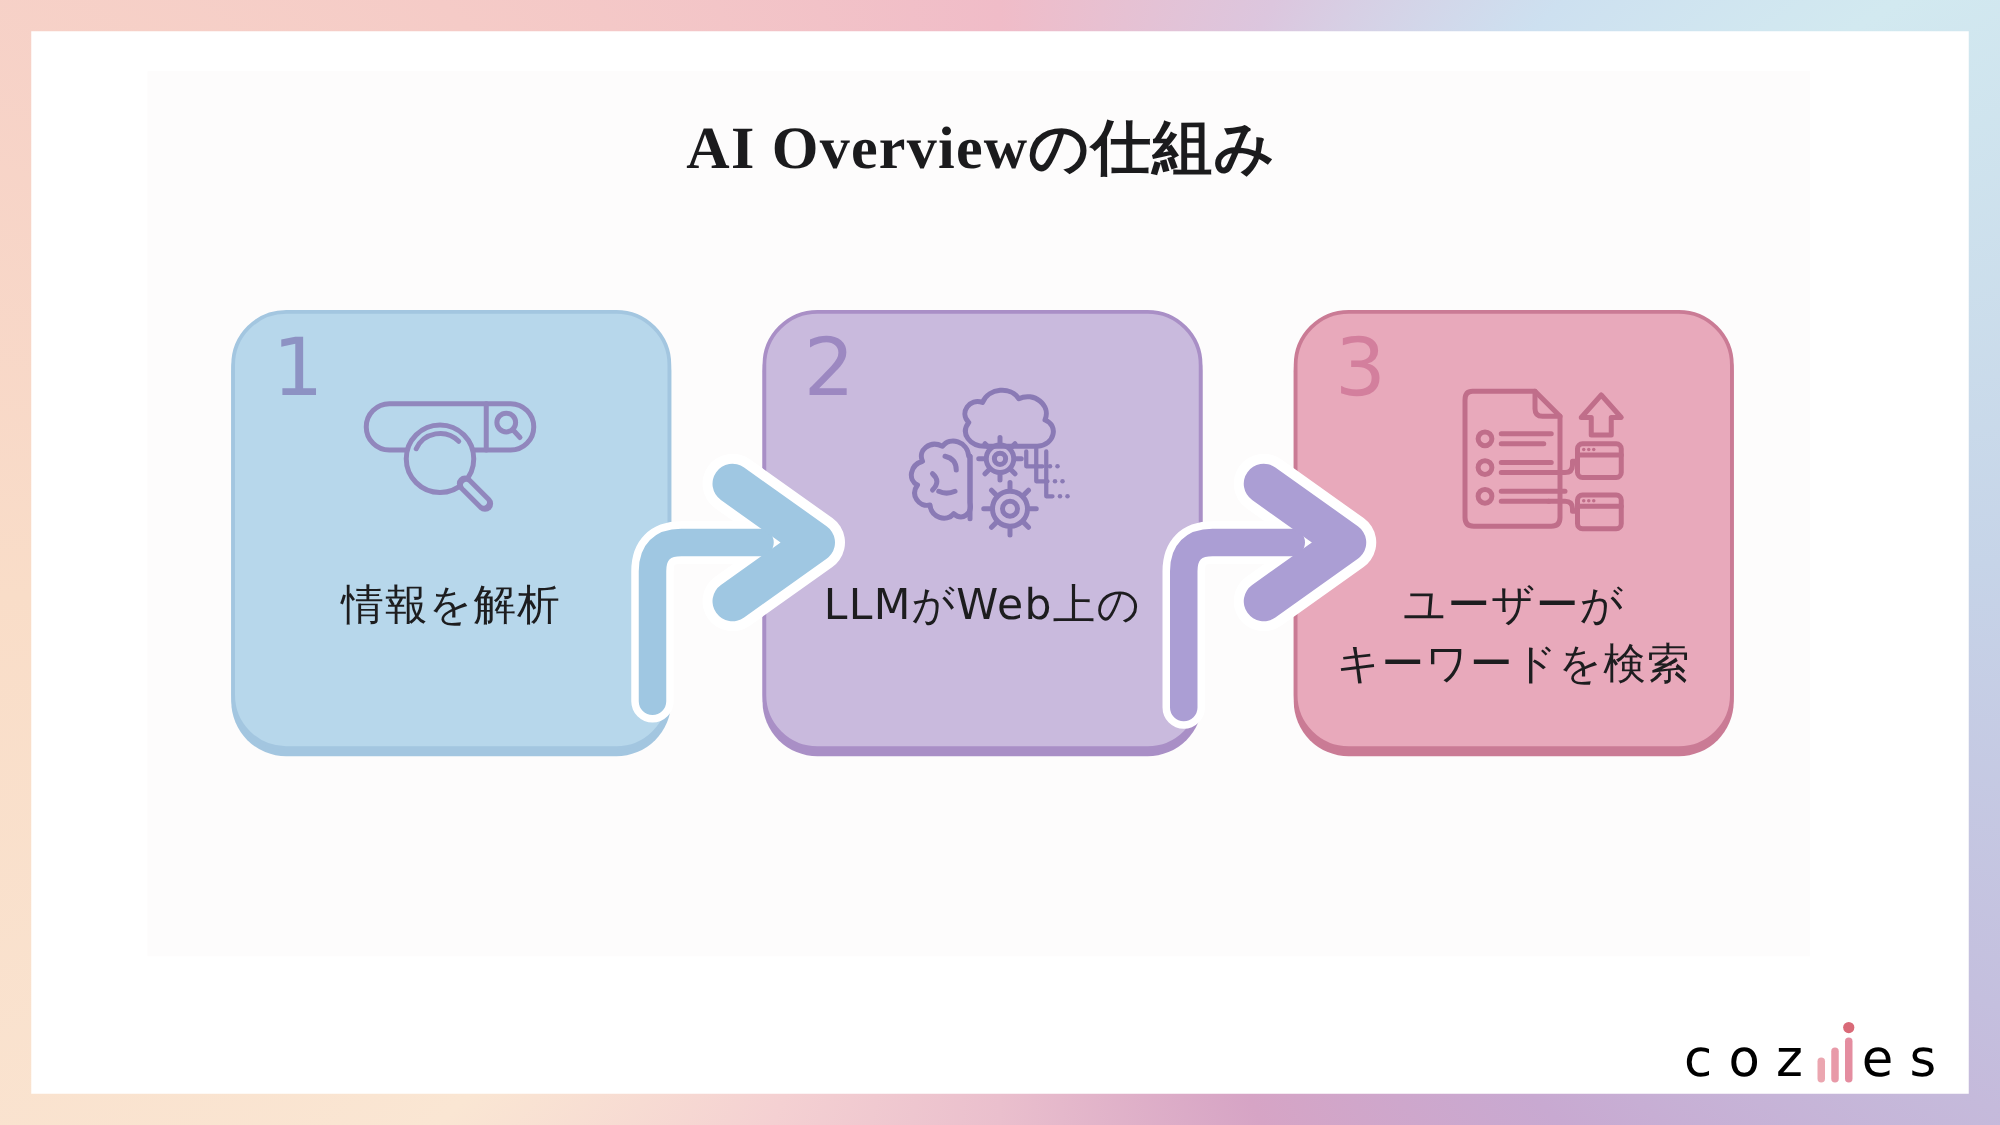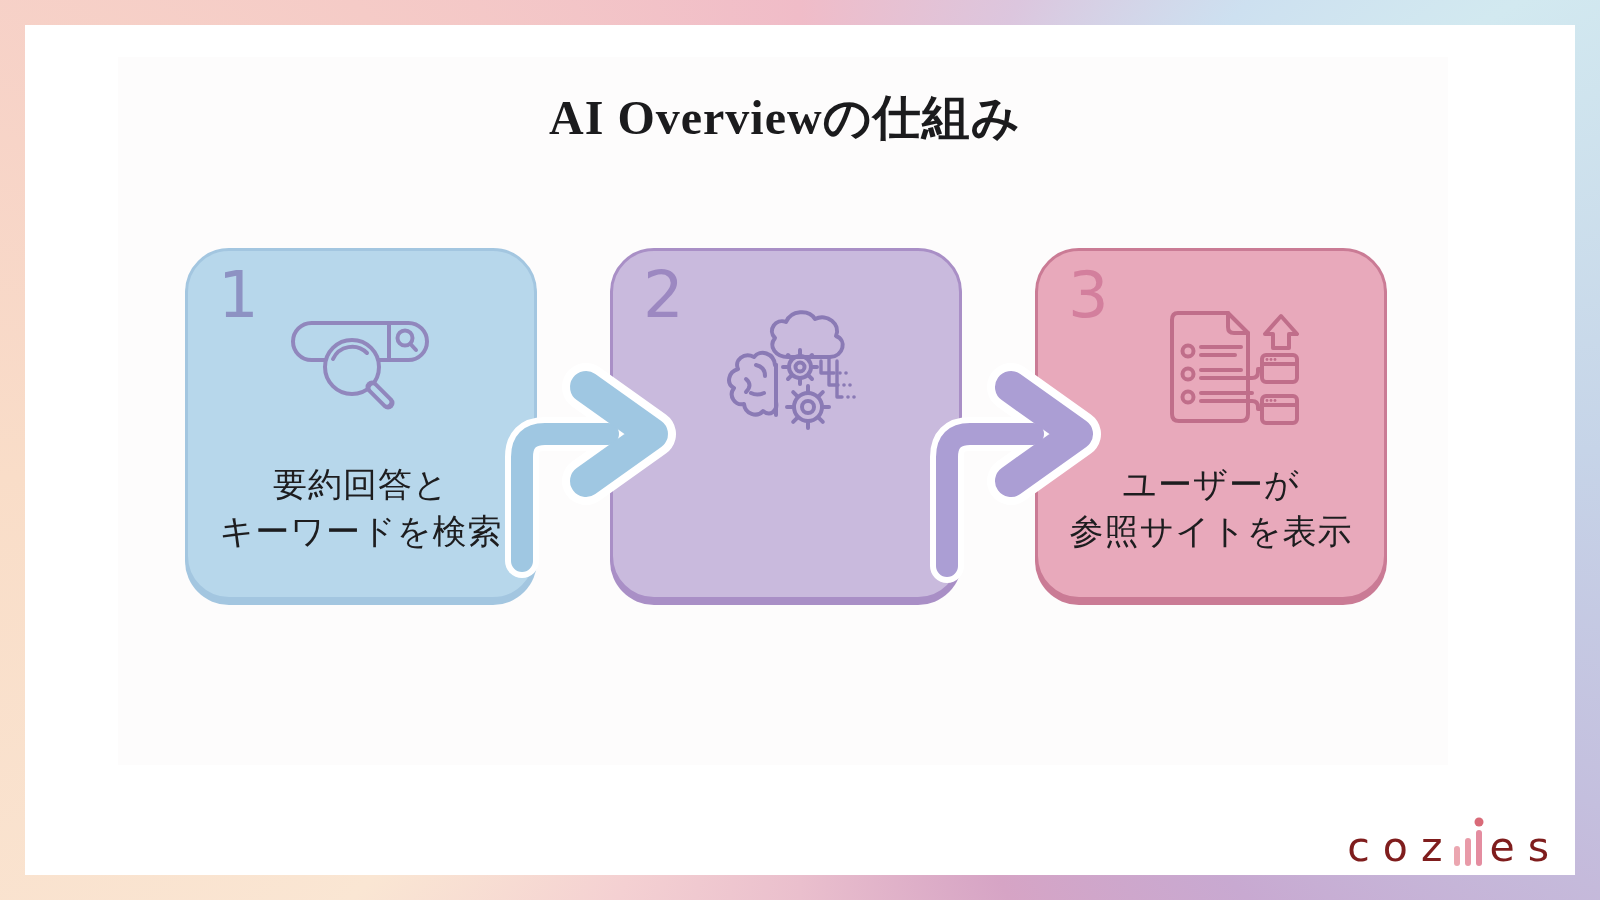--- a/index.html
+++ b/index.html
@@ -68,21 +68,21 @@
     line-height:47px;letter-spacing:1px;
   }
   
   .arrow{position:absolute;top:361px;width:190px;height:230px;}
   .arrow1{left:490px;}
   .arrow2{left:915px;}
   
   .logo{
     position:absolute;right:38px;bottom:32px;
     display:flex;align-items:flex-end;
-    font-size:41px;font-weight:500;color:#7f1d1d;
+    font-size:41px;font-weight:500;color:#000000;
     letter-spacing:13px;line-height:1;
   }
   .logo .bars{margin:0 2px 0 -4px;}
 </style>
 </head>
 <body>
 
 <div class="frame"></div>
 <div class="card"></div>
 <div class="figure-panel"></div>
@@ -97,22 +97,21 @@
       <line x1="103" y1="20" x2="103" y2="57"></line>
       <circle cx="119" cy="35" r="7.5"></circle>
       <line x1="124.5" y1="41" x2="130" y2="47"></line>
       <circle cx="66" cy="64" r="27" fill="#b7d7eb"></circle>
       <path d="M47,56 a21,21 0 0 1 34,-6"></path>
       <line x1="86" y1="84" x2="102" y2="100" stroke-width="13"></line>
       <line x1="87" y1="85" x2="101" y2="99" stroke="#b7d7eb" stroke-width="5"></line>
     </svg>
   </div>
   <div class="caption">
-    <div>要約回答と</div>
-    <div>キーワードを検索</div>
+    <div>情報を解析</div>
   </div>
 </div>
 
 <div class="step step2">
   <div class="num">2</div>
   <div class="icon-wrap">
     <svg width="150" height="140" viewBox="0 0 150 140" fill="none" stroke="#8a7ab5" stroke-width="4" stroke-linecap="round" stroke-linejoin="round">
 
       <path d="M70,54 C58,54 50,44 57,35 C49,27 58,15 68,19 C73,7 91,6 97,16 C109,10 123,21 118,33 C129,37 126,53 112,54 Z"></path>
 
@@ -137,20 +136,21 @@
         <circle cx="122" cy="70" r="1.8"></circle>
           <circle cx="128" cy="70" r="1.8"></circle>
         <circle cx="126" cy="82" r="1.8"></circle>
           <circle cx="132" cy="82" r="1.8"></circle>
         <circle cx="130" cy="94" r="1.8"></circle>
           <circle cx="136" cy="94" r="1.8"></circle>
       </g>
     </svg>
   </div>
   <div class="caption">
+    <div>LLMがWeb上の</div>
   </div>
 </div>
 
 <div class="step step3">
   <div class="num">3</div>
   <div class="icon-wrap">
     <svg width="160" height="130" viewBox="0 0 160 130" fill="none" stroke="#c06e8a" stroke-width="4" stroke-linecap="round" stroke-linejoin="round">
 
       <path d="M34,10 H84 L104,30 V111 Q104,118 97,118 H35 Q28,118 28,111 V17 Q28,10 34,10 Z"></path>
       <path d="M84,10 V24 Q84,30 90,30 H104"></path>
@@ -178,21 +178,21 @@
       <line x1="118" y1="102" x2="153" y2="102"></line>
       <g fill="#c06e8a" stroke="none">
         <circle cx="123" cy="97.5" r="1.4"></circle>
           <circle cx="127" cy="97.5" r="1.4"></circle>
           <circle cx="131" cy="97.5" r="1.4"></circle>
       </g>
     </svg>
   </div>
   <div class="caption">
     <div>ユーザーが</div>
-    <div>参照サイトを表示</div>
+    <div>キーワードを検索</div>
   </div>
 </div>
 
 <svg class="arrow arrow1" viewBox="0 0 190 230">
   <path d="M32,200 V96 Q32,73 55,73 H118" fill="none" stroke="#ffffff" stroke-width="34" stroke-linecap="round"></path>
   <path d="M96,26 L162,73 L96,120" fill="none" stroke="#ffffff" stroke-width="48" stroke-linecap="round" stroke-linejoin="round"></path>
   <path d="M32,200 V96 Q32,73 55,73 H118" fill="none" stroke="#9fc7e2" stroke-width="22" stroke-linecap="round"></path>
   <path d="M96,26 L162,73 L96,120" fill="none" stroke="#9fc7e2" stroke-width="32" stroke-linecap="round" stroke-linejoin="round"></path>
 </svg>
 

